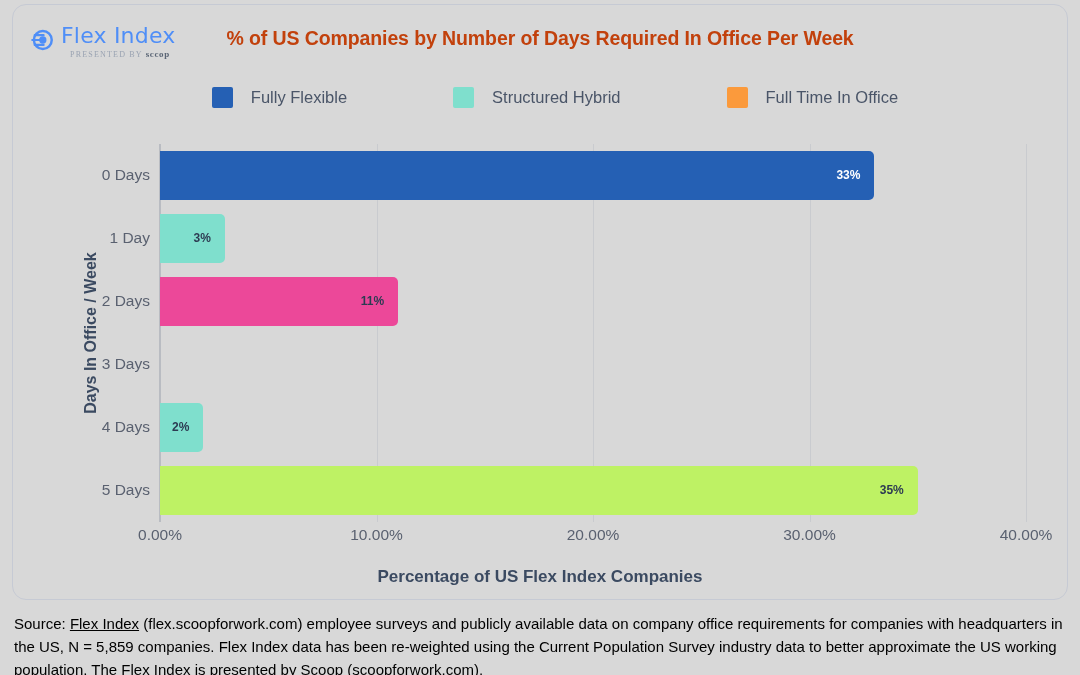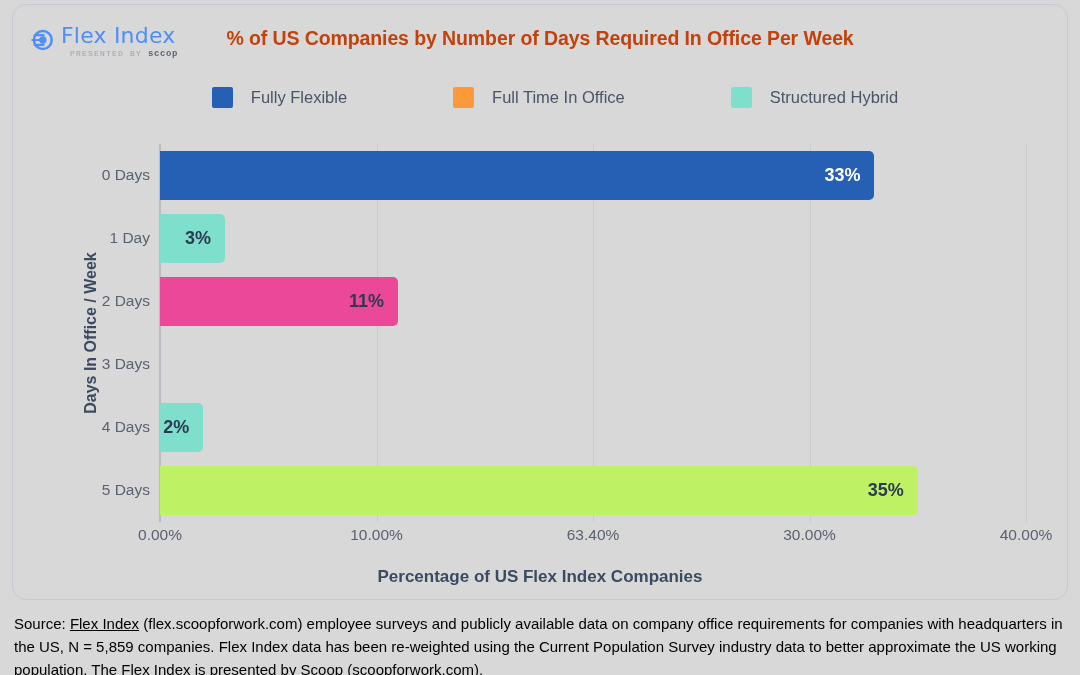--- a/index.html
+++ b/index.html
@@ -61,21 +61,21 @@
     white-space: nowrap;
   }
   .logo-sub {
     position: absolute;
     left: 47px;
     top: 26px;
     font-size: 8px;
     letter-spacing: 1.2px;
     color: #9aa3b2;
     white-space: nowrap;
-    font-family: Liberation Mono, monospace;
+    font-family: Liberation Serif, serif;
   }
   .logo-sub b {
     color: #5a6575;
     letter-spacing: 0.6px;
     font-size: 9px;
   }
 
   
   .chart-title {
     position: absolute;
@@ -153,21 +153,21 @@
     left: 0;
     top: 0;
     height: 100%;
     border-radius: 0 5px 5px 0;
     display: flex;
     align-items: center;
     justify-content: flex-end;
     box-sizing: border-box;
   }
   .bar-value {
-    font-size: 18px;
+    font-size: 12px;
     font-weight: bold;
     padding-right: 14px;
     white-space: nowrap;
   }
 
   
   .ytick {
     position: absolute;
     right: 0;
     text-align: right;
@@ -260,26 +260,26 @@
     </div>
 
     <div class="chart-title">% of US Companies by Number of Days Required In Office Per Week</div>
 
     <div class="legend">
       <div class="legend-item">
         <span class="legend-swatch" style="background:#2560b4"></span>
         <span class="legend-label">Fully Flexible</span>
       </div>
       <div class="legend-item">
+        <span class="legend-swatch" style="background:#7fdfcd"></span>
+        <span class="legend-label">Structured Hybrid</span>
+      </div>
+      <div class="legend-item">
         <span class="legend-swatch" style="background:#fb9a3c"></span>
         <span class="legend-label">Full Time In Office</span>
-      </div>
-      <div class="legend-item">
-        <span class="legend-swatch" style="background:#7fdfcd"></span>
-        <span class="legend-label">Structured Hybrid</span>
       </div>
     </div>
 
     <div class="ylabel-holder">
       <div class="ylabel">Days In Office / Week</div>
     </div>
 
     <div class="ytick-wrap" id="yticks">
         <div class="ytick" style="top: 21.5px;">0 Days</div>
         <div class="ytick" style="top: 84.5px;">1 Day</div>
@@ -319,21 +319,21 @@
         <div class="bar-row" style="top: 321.615px; height: 49.77px;">
           <div class="bar" style="width: 757.75px; background: #bef264;">
             <span class="bar-value" style="color: rgb(45, 59, 82);">35%</span>
           </div>
         </div>
       </div>
 
     <div class="xtick-wrap" id="xticks">
         <div class="xtick" style="left: 0px;">0.00%</div>
         <div class="xtick" style="left: 216.5px;">10.00%</div>
-        <div class="xtick" style="left: 433px;">63.40%</div>
+        <div class="xtick" style="left: 433px;">20.00%</div>
         <div class="xtick" style="left: 649.5px;">30.00%</div>
         <div class="xtick" style="left: 866px;">40.00%</div>
       </div>
 
     <div class="xlabel">Percentage of US Flex Index Companies</div>
 
   </div>
 
   <div class="footnote" id="footnote">Source: <u>Flex Index</u> (flex.scoopforwork.com) employee surveys and publicly available data on company office requirements for companies with headquarters in the US, N = 5,859 companies. Flex Index data has been re-weighted using the Current Population Survey industry data to better approximate the US working population. The Flex Index is presented by <u>Scoop</u> (scoopforwork.com).</div>
 

